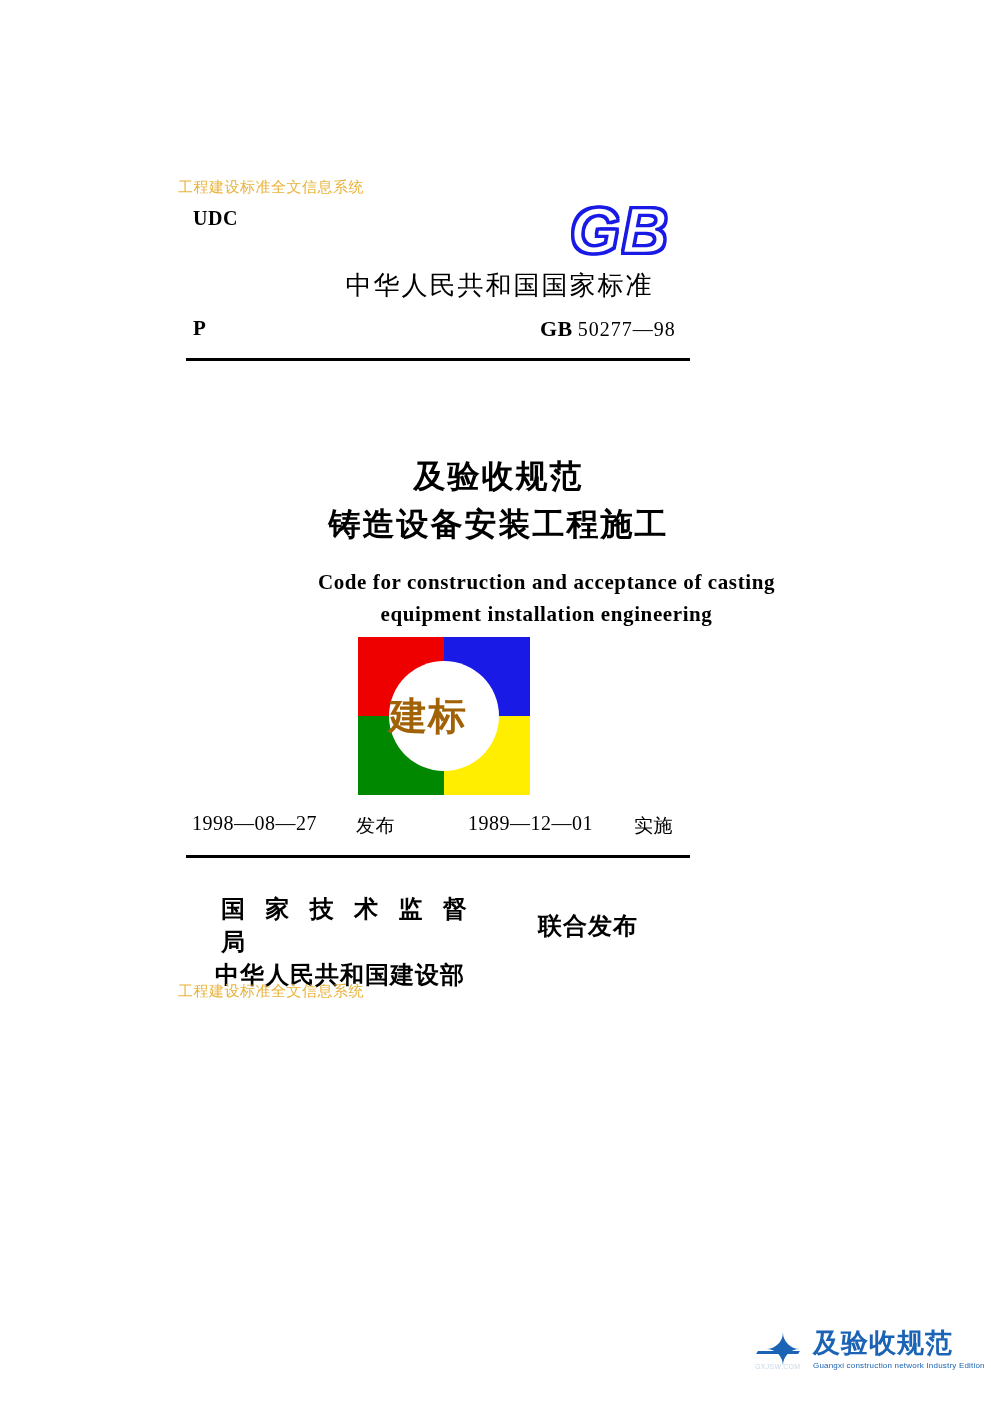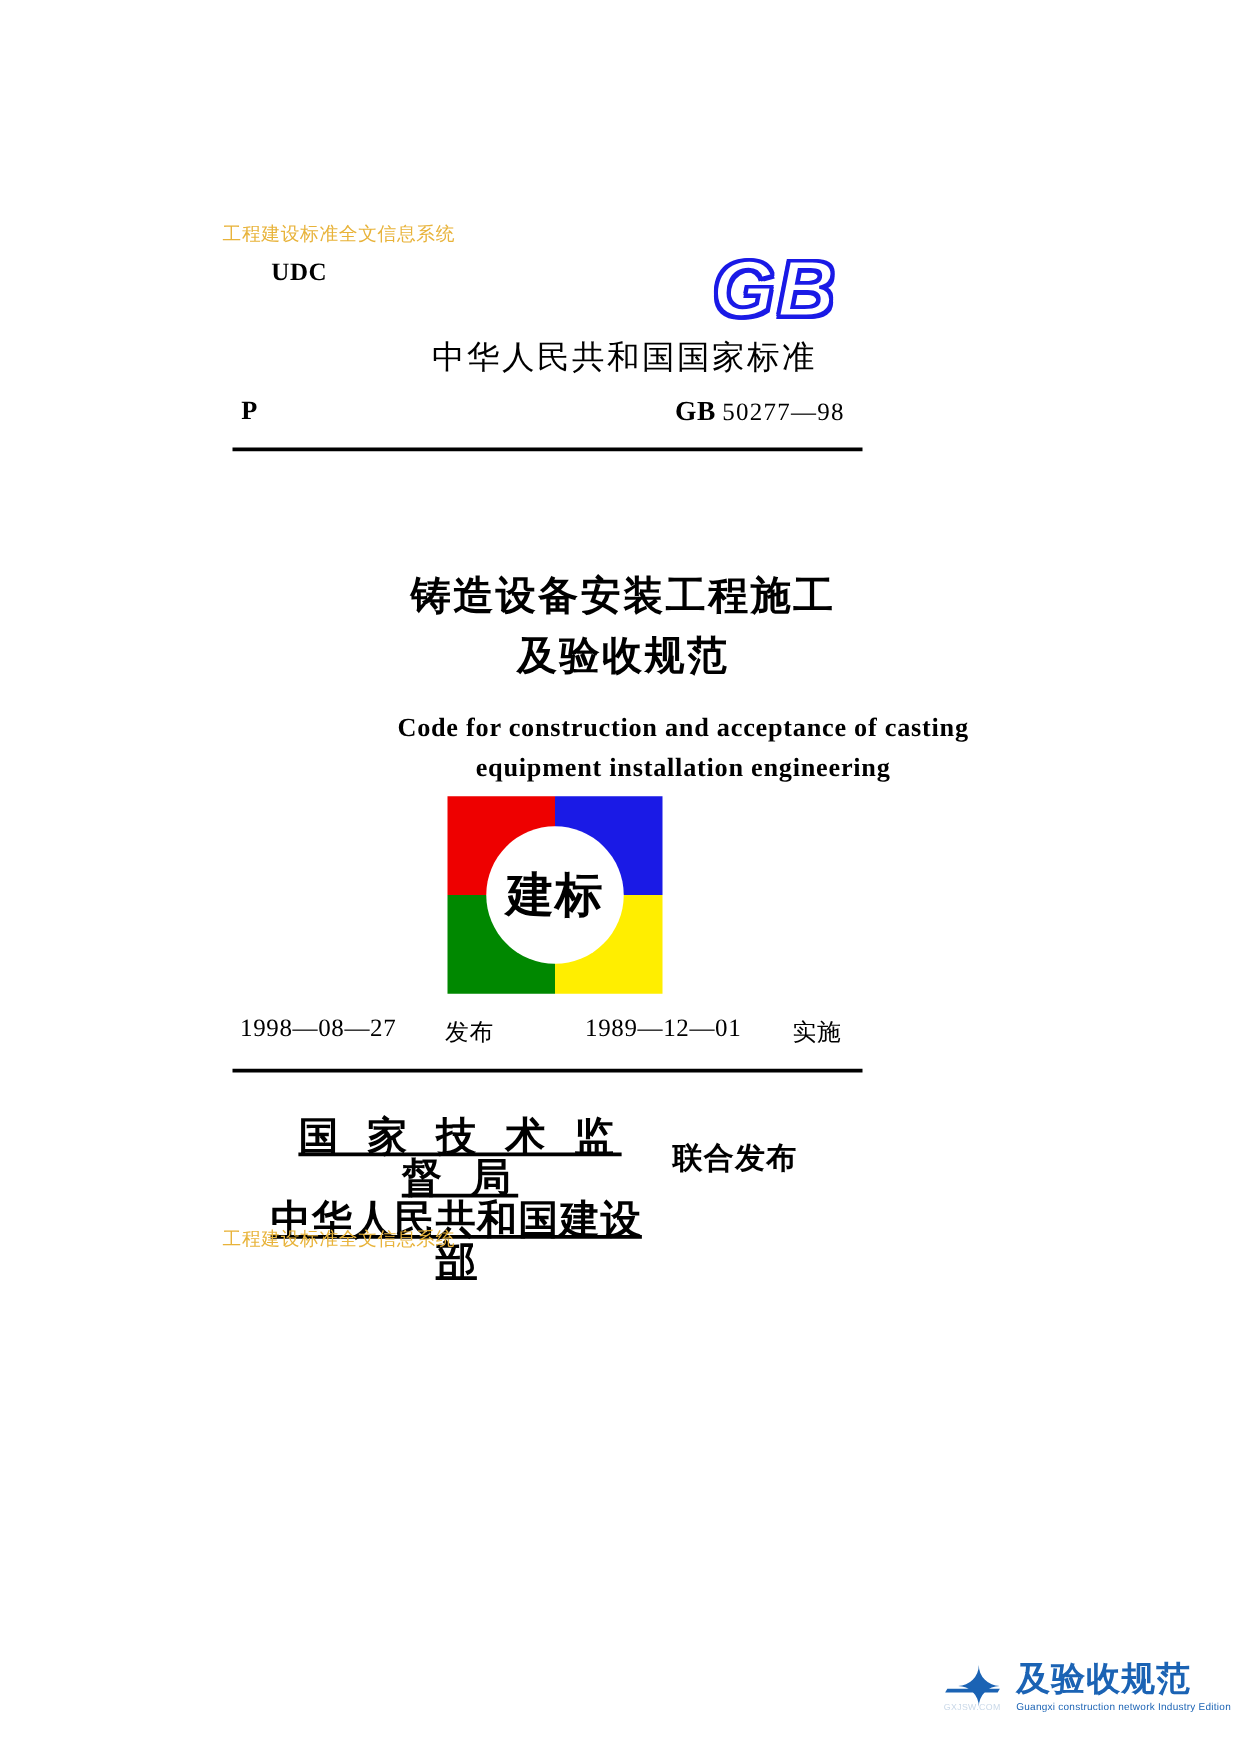--- a/index.html
+++ b/index.html
@@ -36,21 +36,20 @@
   .sys-mark.bottom { left: 178px; top: 982px; }
 
   .udc {
     position: absolute;
     left: 193px;
     top: 207px;
     font-family: "Liberation Serif", serif;
     font-weight: bold;
     font-size: 20px;
     letter-spacing: 0.5px;
-    margin-left: 24px;
   }
 
   .gb-logo {
     position: absolute;
     left: 540px;
     top: 196px;
     width: 160px;
     height: 70px;
     font-family: "Liberation Sans", sans-serif;
     font-weight: bold;
@@ -187,26 +186,26 @@
     border-radius: 50%;
     background: #ffffff;
   }
   .emblem .disc-text {
     position: absolute;
     left: 31px;
     top: 24px;
     width: 110px;
     height: 110px;
     line-height: 110px;
-    text-align: center;
+    text-align: left;
     font-family: "DejaVu Sans", sans-serif;
     font-weight: bold;
     font-size: 38px;
     letter-spacing: 1px;
-    color: #000000;
+    color: #a16207;
   }
 
   .dates-row {
     position: absolute;
     left: 186px;
     top: 812px;
     width: 504px;
     height: 30px;
     font-family: "Liberation Serif", serif;
     font-size: 20px;
@@ -217,24 +216,22 @@
   .dates-row .effect-date { position: absolute; left: 282px; top: 0; }
   .dates-row .effect-word { position: absolute; left: 448px; top: 1px; font-family: "DejaVu Sans", sans-serif; font-size: 19px; }
 
   .publishers {
     position: absolute;
     left: 215px;
     top: 893px;
     width: 300px;
     font-family: "DejaVu Sans", sans-serif;
     font-weight: bold;
-    font-size: 32px;
+    font-size: 24px;
     line-height: 33px;
-    text-align: center;
-    text-decoration: underline;
   }
   .publishers .line1 { letter-spacing: 6px; padding-left: 6px; }
   .publishers .line2 { letter-spacing: 1px; }
 
   .joint-issue {
     position: absolute;
     left: 538px;
     top: 910px;
     font-family: "DejaVu Sans", sans-serif;
     font-weight: bold;
@@ -318,22 +315,22 @@
   <div class="code-row">
     <span class="p-mark">P</span>
     <span class="std-no">
       <span class="gb">GB</span><span class="num">50277—98</span>
     </span>
   </div>
 
   <div class="rule-top"></div>
 
   <div class="cn-title">
+    <div>及验收规范</div>
     <div>铸造设备安装工程施工</div>
-    <div>及验收规范</div>
   </div>
 
   <div class="en-title">
     <div>Code for construction and acceptance of casting</div>
     <div>equipment installation engineering</div>
   </div>
 
   <div class="emblem">
     <div class="quad q-tl"></div>
     <div class="quad q-tr"></div>

